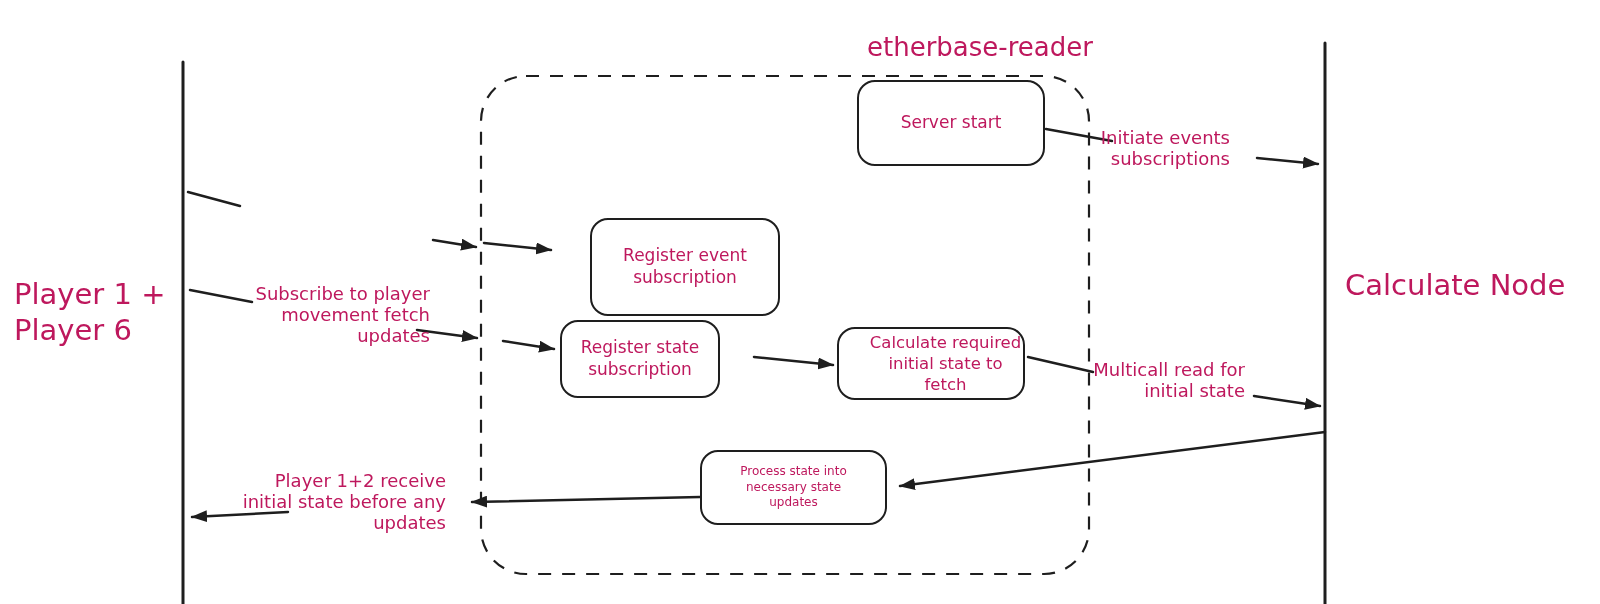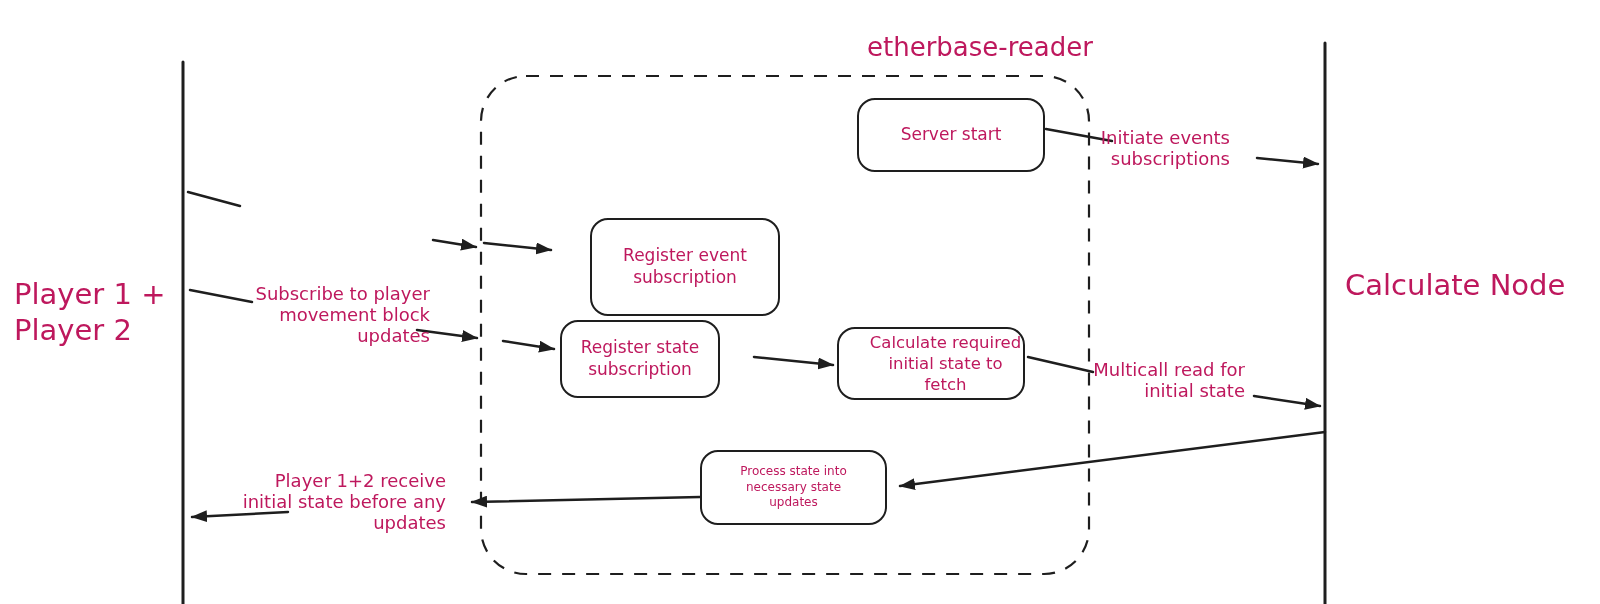--- a/index.html
+++ b/index.html
@@ -71,39 +71,39 @@
     <line x1="754" y1="357" x2="833" y2="365" stroke="#1e1e1e" stroke-width="2.5" stroke-linecap="round" marker-end="url(#ah)"></line>
     <line x1="1254" y1="396" x2="1320" y2="406" stroke="#1e1e1e" stroke-width="2.5" stroke-linecap="round" marker-end="url(#ah)"></line>
     <line x1="1325" y1="432" x2="900" y2="486" stroke="#1e1e1e" stroke-width="2.5" stroke-linecap="round" marker-end="url(#ah)"></line>
     <line x1="700" y1="497" x2="472" y2="502" stroke="#1e1e1e" stroke-width="2.5" stroke-linecap="round" marker-end="url(#ah)"></line>
     <line x1="288" y1="512" x2="192" y2="517" stroke="#1e1e1e" stroke-width="2.5" stroke-linecap="round" marker-end="url(#ah)"></line>
   </svg>
 
   <div class="diagram-title">etherbase-reader</div>
 
   <div class="actor-label" style="left:14px;top:276px;width:180px;">Player 1 +
-Player 2</div>
+Player 6</div>
   <div class="actor-label" style="left:1345px;top:267px;width:230px;">Calculate Node</div>
 
-  <div class="node-box" style="left:857px;top:98px;width:188px;height:74px;">Server start</div>
+  <div class="node-box" style="left:857px;top:80px;width:188px;height:86px;">Server start</div>
   <div class="node-box" style="left:590px;top:218px;width:190px;height:98px;">Register event
 subscription</div>
   <div class="node-box" style="left:560px;top:320px;width:160px;height:78px;">Register state
 subscription</div>
   <div class="node-box" style="left:837px;top:327px;width:188px;height:73px;font-size:16.5px;padding-left:29px;">Calculate required
 initial state to
 fetch</div>
   <div class="node-box" style="left:700px;top:450px;width:187px;height:75px;font-size:12px;">Process state into
 necessary state
 updates</div>
 
   <div class="arrow-label" style="left:1100px;top:127px;width:130px;">Initiate events
 subscriptions</div>
   <div class="arrow-label" style="left:240px;top:283px;width:190px;">Subscribe to player
-movement block
+movement fetch
 updates</div>
   <div class="arrow-label" style="left:1090px;top:359px;width:155px;">Multicall read for
 initial state</div>
   <div class="arrow-label" style="left:228px;top:470px;width:218px;">Player 1+2 receive
 initial state before any
 updates</div>
 
 </div>
 
 </body></html>

